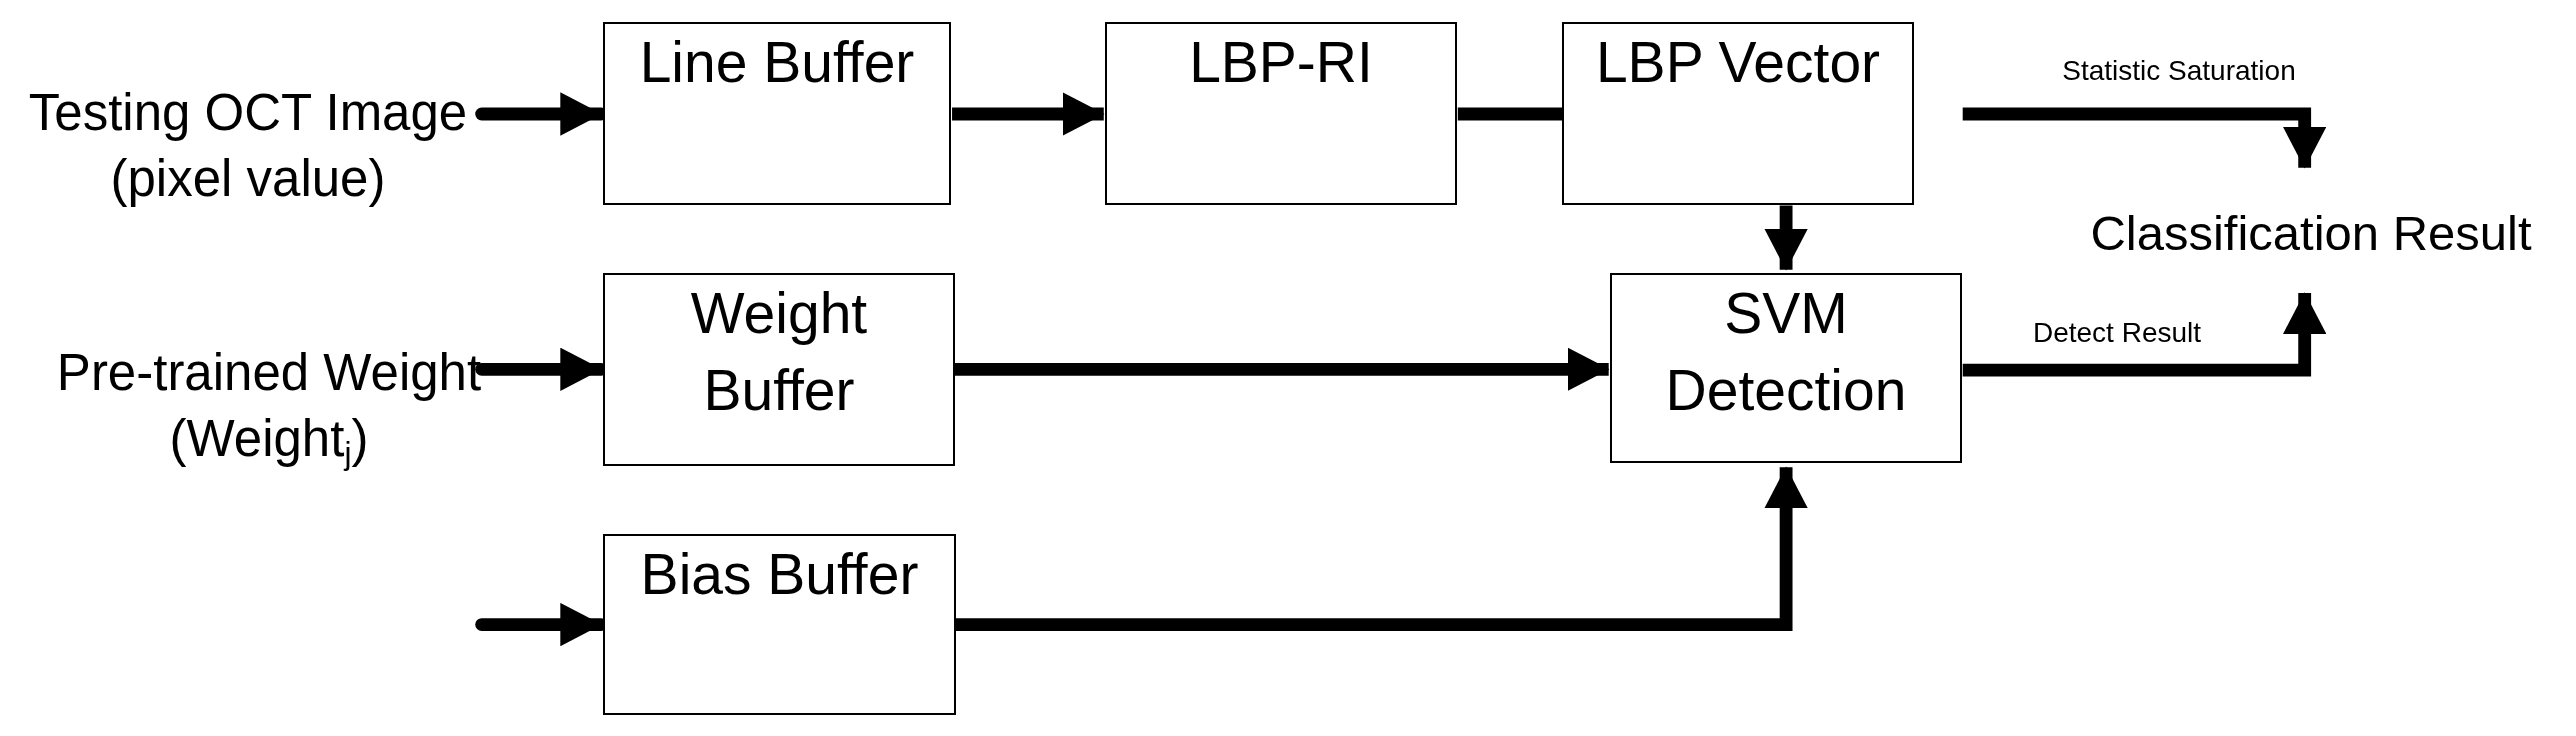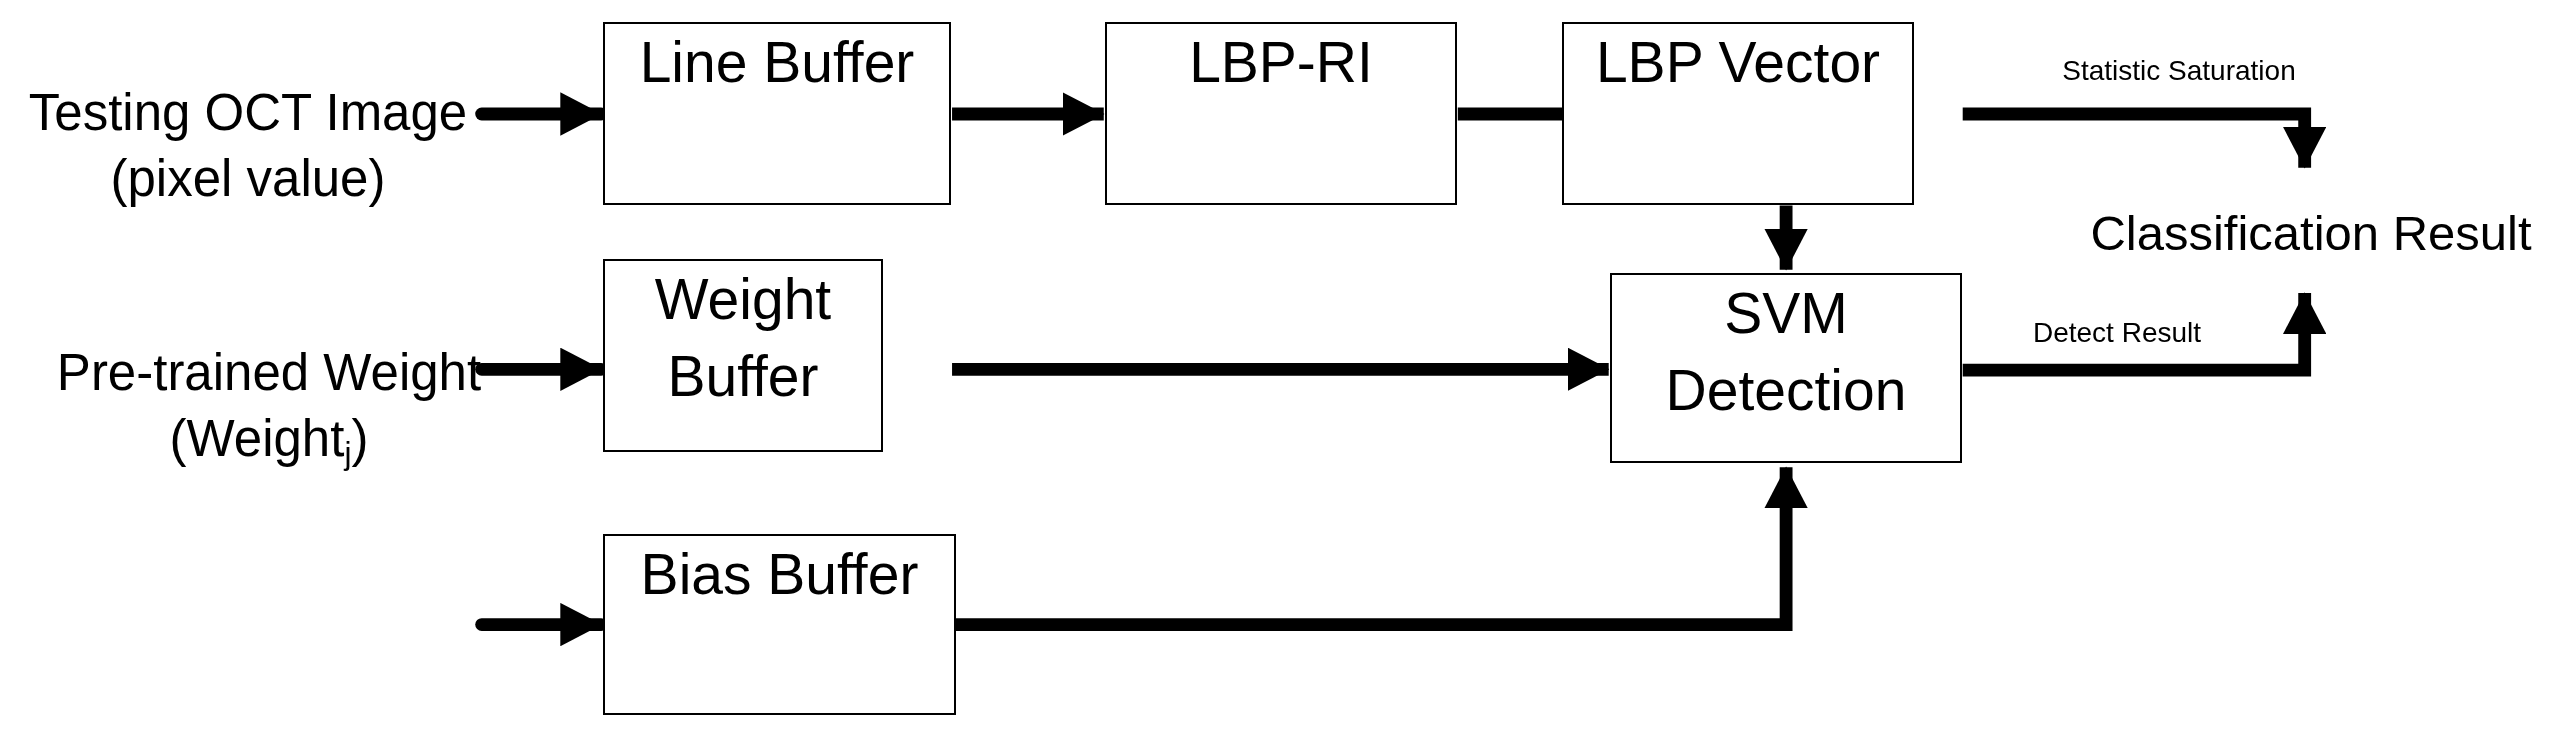--- a/index.html
+++ b/index.html
@@ -28,21 +28,21 @@
     align-items: center;
     justify-content: flex-start;
     text-align: center;
     font-size: 57px;
     line-height: 1.35;
     color: var(--ink);
   }
   .box-line-buffer   { left: 603px;  top: 21.7px;  width: 348px; height: 183px; }
   .box-lbp-ri        { left: 1105px; top: 21.7px;  width: 352px; height: 183px; }
   .box-lbp-vector    { left: 1562px; top: 21.7px;  width: 352px; height: 183px; }
-  .box-weight-buffer { left: 603px;  top: 259px; width: 280px; height: 193px; }
+  .box-weight-buffer { left: 603px;  top: 273px; width: 352px; height: 193px; }
   .box-svm-detection { left: 1610px; top: 273px; width: 352px; height: 190px; }
   .box-bias-buffer   { left: 603px;  top: 534px; width: 353px; height: 181px; }
   .input-label {
     position: absolute;
     left: 8px;
     width: 480px;
     text-align: center;
     font-size: 51px;
     line-height: 1.3;
     color: var(--ink);

